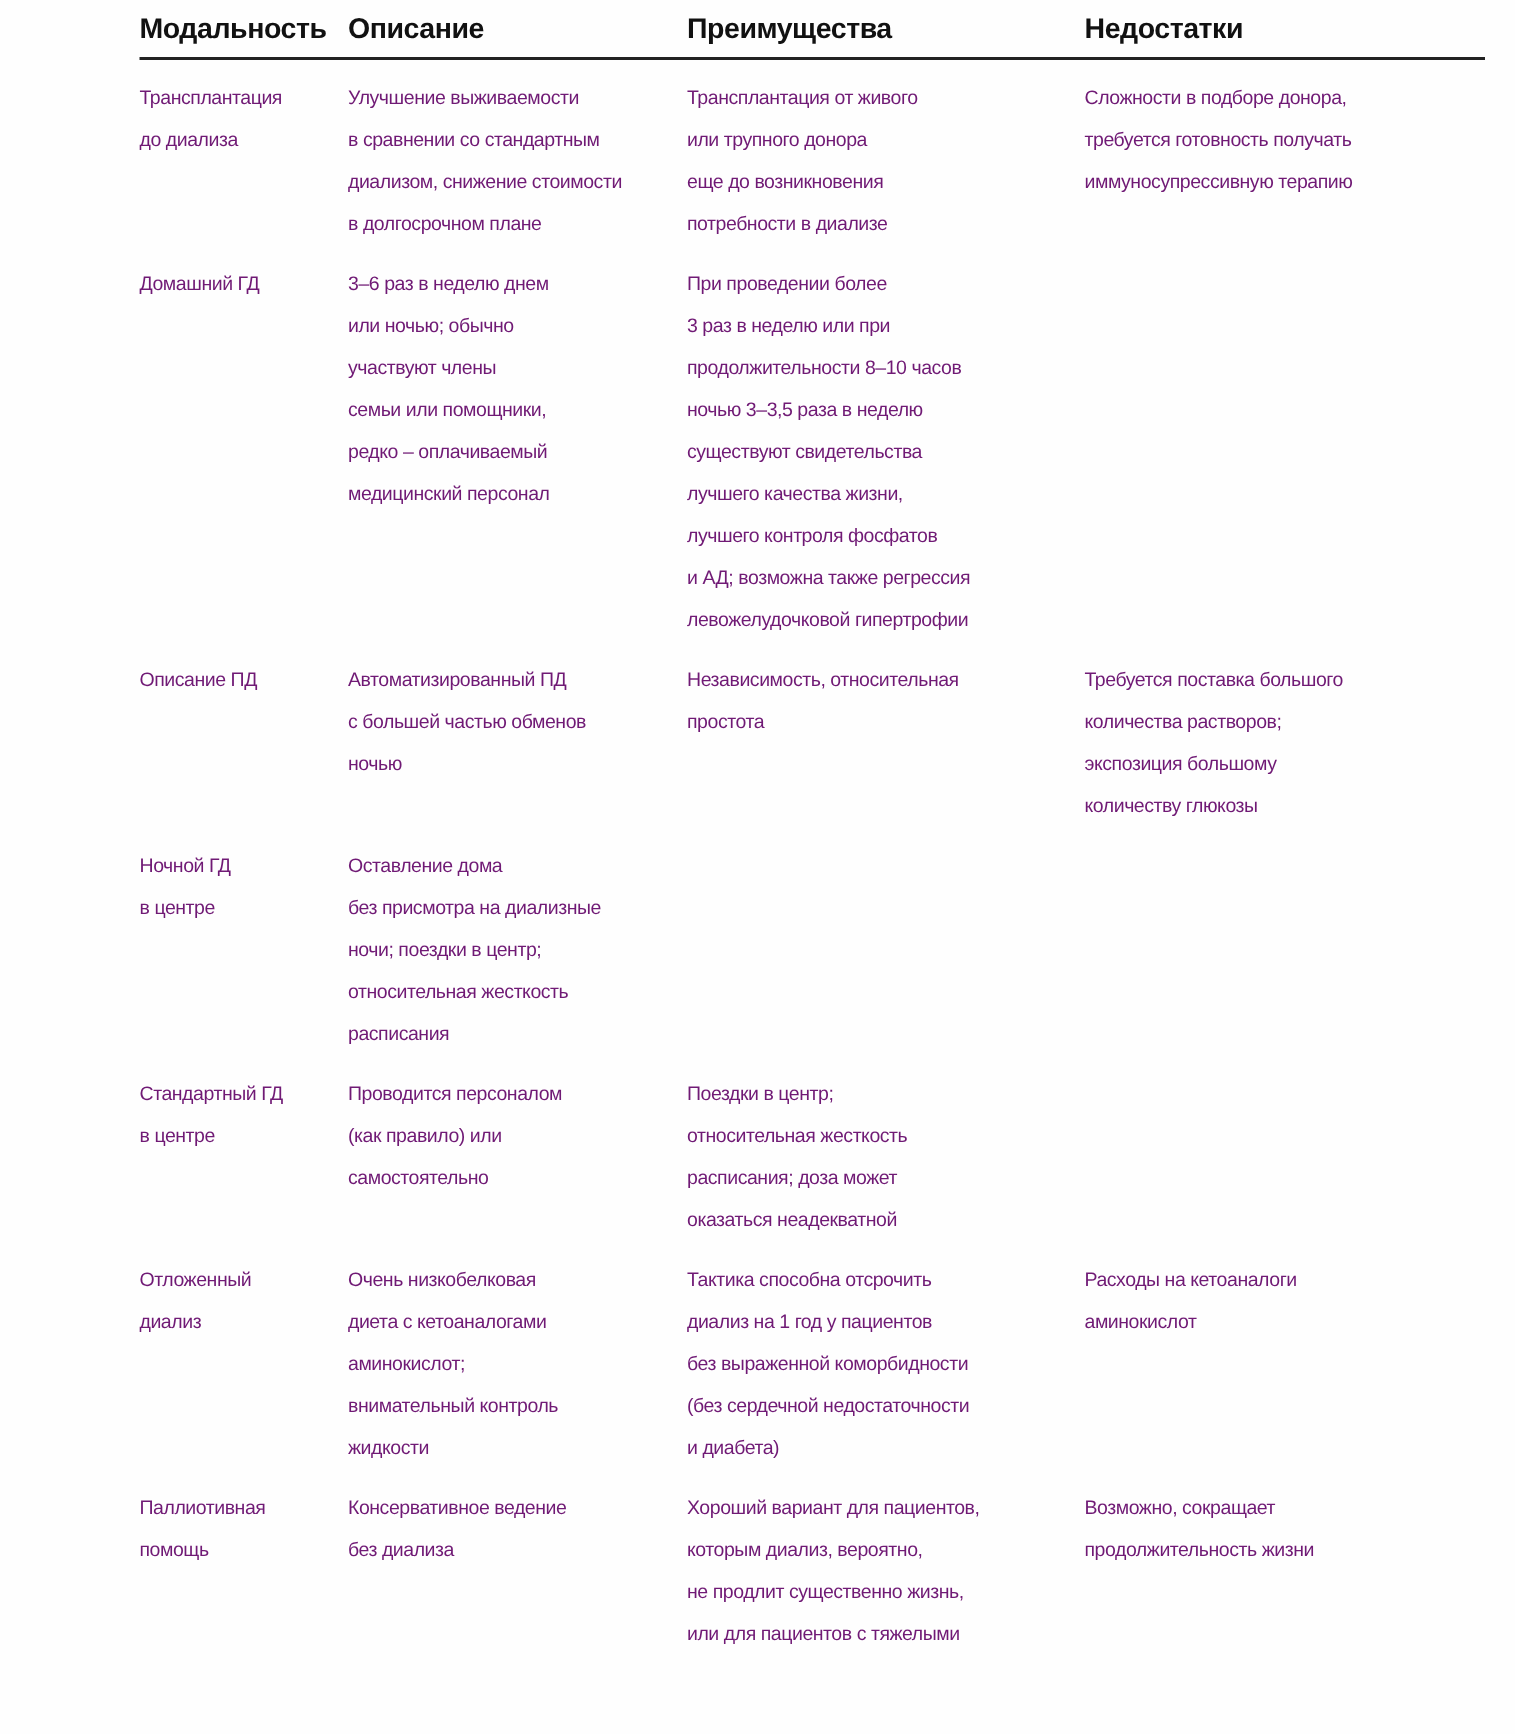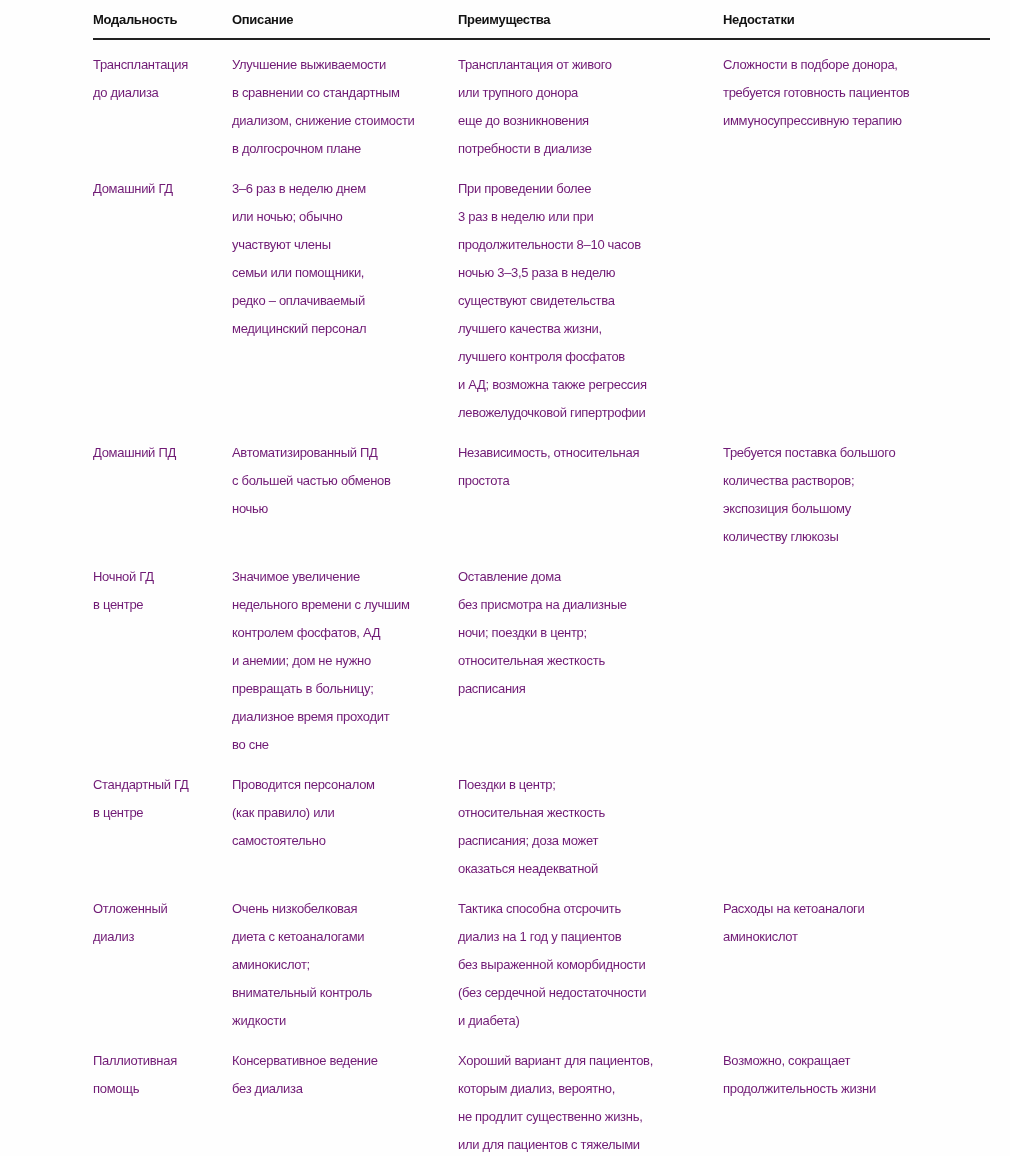--- a/index.html
+++ b/index.html
@@ -23,21 +23,21 @@
     column-gap: 0;
   }
   .cell {
     font-size: 13px;
     line-height: 28px;
     letter-spacing: -0.3px;
     white-space: pre-line;
     color: #701a75;
   }
   .head {
-    font-size: 13px;
+    font-size: 19px;
     font-weight: 700;
     line-height: 28px;
     letter-spacing: -0.3px;
     color: #111111;
   }
   .rule {
     height: 2px;
     background: #222222;
     margin-top: 4px;
   }
@@ -66,21 +66,21 @@
 до диализа</div>
         <div class="cell">Улучшение выживаемости
 в сравнении со стандартным
 диализом, снижение стоимости
 в долгосрочном плане</div>
         <div class="cell">Трансплантация от живого
 или трупного донора
 еще до возникновения
 потребности в диализе</div>
         <div class="cell">Сложности в подборе донора,
-требуется готовность пациентов
+требуется готовность получать
 иммуносупрессивную терапию</div>
       </div>
 
       <div class="row">
         <div class="cell">Домашний ГД</div>
         <div class="cell">3–6 раз в неделю днем
 или ночью; обычно
 участвуют члены
 семьи или помощники,
 редко – оплачиваемый
@@ -90,42 +90,35 @@
 продолжительности 8–10 часов
 ночью 3–3,5 раза в неделю
 существуют свидетельства
 лучшего качества жизни,
 лучшего контроля фосфатов
 и АД; возможна также регрессия
 левожелудочковой гипертрофии</div>
       </div>
 
       <div class="row">
-        <div class="cell">Домашний ПД</div>
+        <div class="cell">Описание ПД</div>
         <div class="cell">Автоматизированный ПД
 с большей частью обменов
 ночью</div>
         <div class="cell">Независимость, относительная
 простота</div>
         <div class="cell">Требуется поставка большого
 количества растворов;
 экспозиция большому
 количеству глюкозы</div>
       </div>
 
       <div class="row">
         <div class="cell">Ночной ГД
 в центре</div>
-        <div class="cell">Значимое увеличение
-недельного времени с лучшим
-контролем фосфатов, АД
-и анемии; дом не нужно
-превращать в больницу;
-диализное время проходит
-во сне</div>
         <div class="cell">Оставление дома
 без присмотра на диализные
 ночи; поездки в центр;
 относительная жесткость
 расписания</div>
       </div>
 
       <div class="row">
         <div class="cell">Стандартный ГД
 в центре</div>

